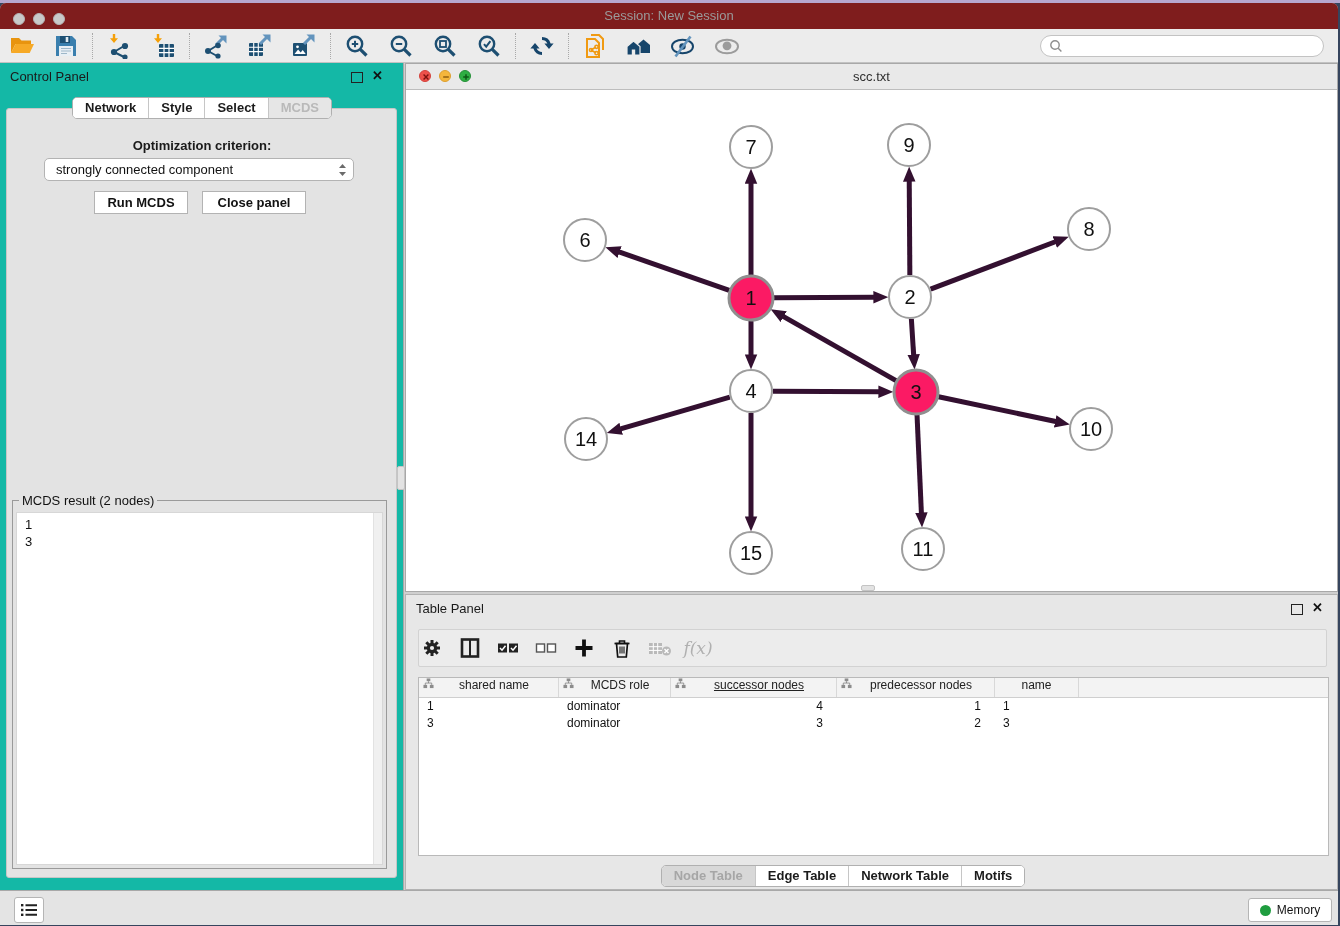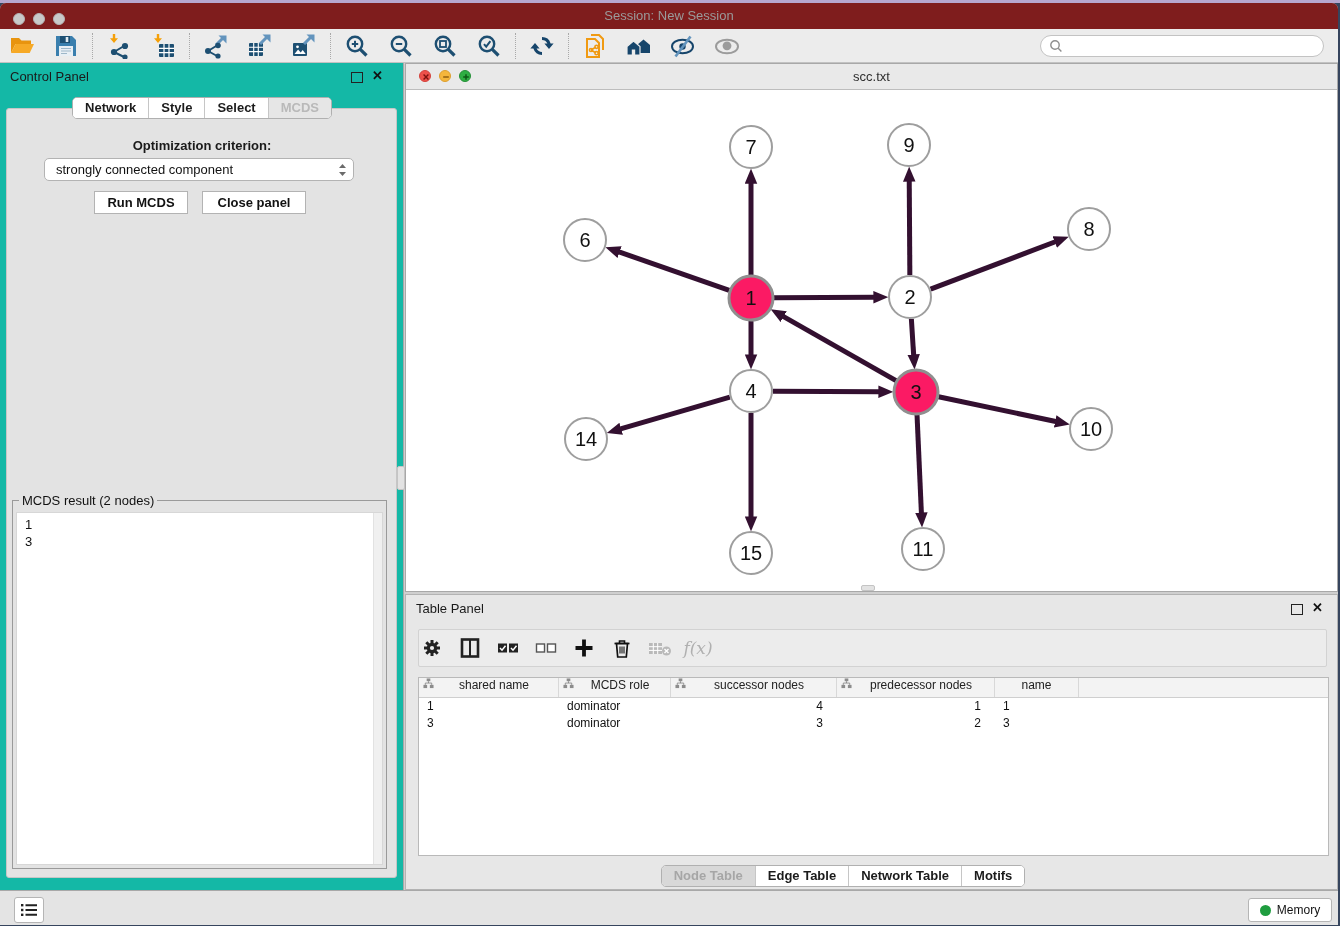--- a/index.html
+++ b/index.html
@@ -447,21 +447,21 @@
           </div>
           <div class="th-cell" style="width: 112px;">
             <svg width="11" height="11" viewBox="0 0 12 12">
               <rect x="4" y="0.5" width="4" height="3" fill="#8c8c8c"></rect>
               <path d="M6 3.5v2M2.5 7.5v-2h7v2" stroke="#8c8c8c" fill="none"></path>
               <rect x="0.5" y="7.5" width="4" height="3.5" fill="#8c8c8c"></rect>
               <rect x="7.5" y="7.5" width="4" height="3.5" fill="#8c8c8c"></rect>
             </svg>
             <span class="th-label">MCDS role</span>
           </div>
-          <div class="th-cell" style="width: 166px;">
+          <div class="th-cell" style="width: 166px; text-decoration: underline;">
             <svg width="11" height="11" viewBox="0 0 12 12">
               <rect x="4" y="0.5" width="4" height="3" fill="#8c8c8c"></rect>
               <path d="M6 3.5v2M2.5 7.5v-2h7v2" stroke="#8c8c8c" fill="none"></path>
               <rect x="0.5" y="7.5" width="4" height="3.5" fill="#8c8c8c"></rect>
               <rect x="7.5" y="7.5" width="4" height="3.5" fill="#8c8c8c"></rect>
             </svg>
             <span class="th-label">successor nodes</span>
           </div>
           <div class="th-cell" style="width: 158px;">
             <svg width="11" height="11" viewBox="0 0 12 12">

